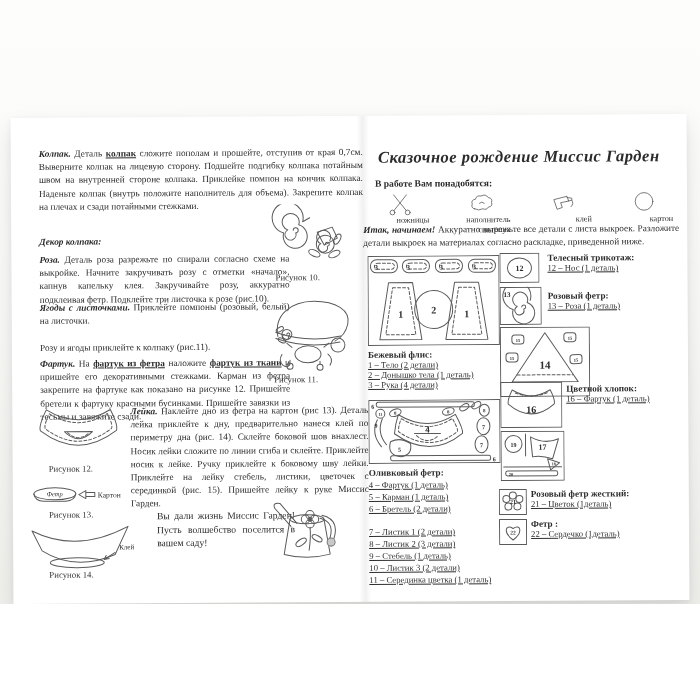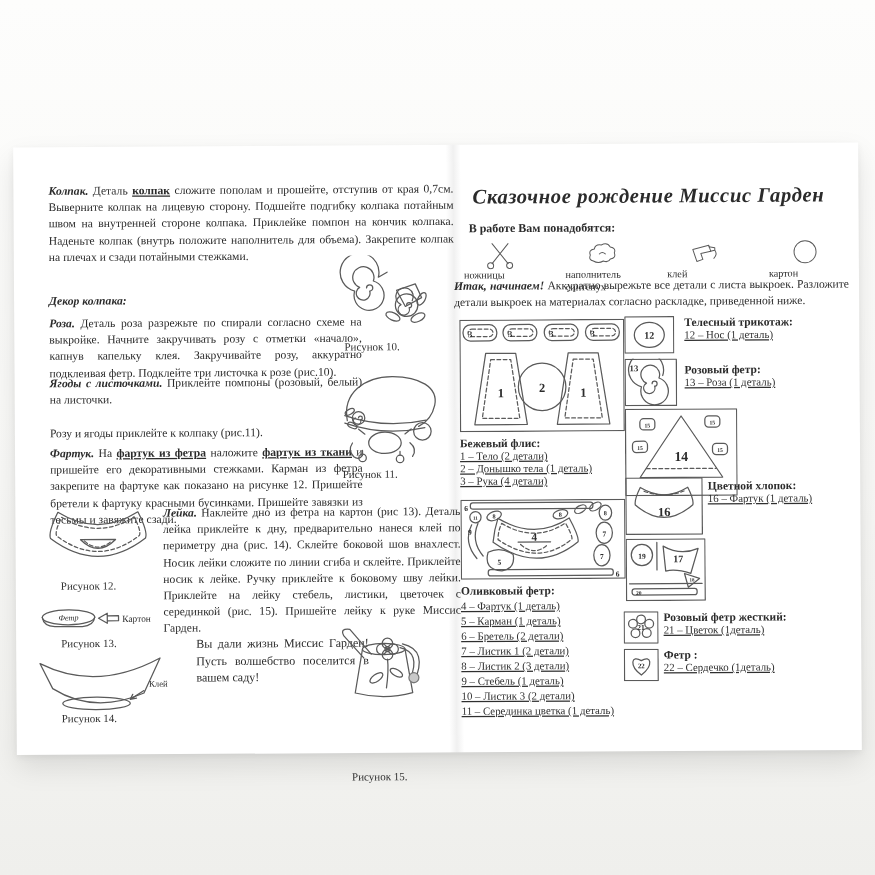--- a/index.html
+++ b/index.html
@@ -1,34 +1,34 @@
 <!DOCTYPE html>
 <html><head>
 <meta charset="utf-8">
 <style>
   html,body{margin:0;padding:0;}
-  .photo{position:relative;width:700px;height:700px;overflow:hidden;
+  .photo{position:relative;width:700px;height:604px;overflow:hidden;
     background:linear-gradient(180deg,#fdfdfc 0%,#f8f8f6 55%,#efefec 100%);
     font-family:"Liberation Serif",serif;color:#2b2b2b;}
   .doc{position:absolute;left:12px;top:116px;width:676px;height:486px;background:#fff;
     transform:rotate(-0.35deg);box-shadow:0 10px 22px rgba(0,0,0,0.10),0 2px 6px rgba(0,0,0,0.06);}
   .fold{position:absolute;left:346px;top:0;width:12px;height:100%;
     background:linear-gradient(90deg,rgba(0,0,0,0) 0%,rgba(0,0,0,0.06) 50%,rgba(0,0,0,0) 100%);}
   .abs{position:absolute;}
   .para{font-size:9.3px;line-height:1.42;text-align:justify;margin:0;}
   .h{font-style:italic;font-weight:bold;}
   .u{text-decoration:underline;font-weight:bold;}
   .cap{font-size:8.8px;color:#333;}
   .title{font-size:16.5px;font-style:italic;font-weight:bold;text-align:center;letter-spacing:0.5px;}
   .intro{font-size:9.6px;font-weight:bold;}
   .mat-head{font-size:9.2px;font-weight:bold;white-space:nowrap;}
   .mat-item{font-size:8.7px;text-decoration:underline;color:#2f2f2f;white-space:nowrap;}
   .mat-item.wrap{white-space:normal;line-height:1.35;}
   .tools{display:flex;justify-content:space-between;}
-  .tool{width:58px;text-align:left;}
+  .tool{width:58px;text-align:right;}
   .tool-l{font-size:8.2px;line-height:1.18;}
   svg{display:block;}
   svg *{stroke:#5a5a5a;fill:none;stroke-width:1;stroke-linecap:round;stroke-linejoin:round;}
   svg .num{fill:#2c2c2c;stroke:none;font-family:"Liberation Serif",serif;font-weight:bold;}
   svg .lbl{fill:#2c2c2c;stroke:none;font-family:"Liberation Serif",serif;}
   svg .dsh{stroke-dasharray:3 2;}
   svg .fillg{fill:#c9c9c9;stroke:#777;}
 </style>
 </head>
 <body>
@@ -231,21 +231,21 @@
         <text class="num" x="113" y="48" font-size="6" text-anchor="middle">7</text>
     <rect x="22" y="56" width="100" height="5" rx="2"></rect>
     <text class="num" x="124" y="62" font-size="6">6</text>
   </svg>
 
   <div class="abs" style="left:356px;top:352px;">
     <div class="mat-head">Оливковый фетр:</div>
     <div class="mat-item" style="margin-top:2px;">4 – Фартук (1 деталь)</div>
     <div class="mat-item" style="margin-top:2px;">5 – Карман (1 деталь)</div>
     <div class="mat-item" style="margin-top:2px;">6 – Бретель (2 детали)</div>
-    <div class="mat-item" style="margin-top:2px;">7 – Листик 1 (2 детали)</div>
+    <div class="mat-item" style="margin-top:13px;">7 – Листик 1 (2 детали)</div>
     <div class="mat-item" style="margin-top:2px;">8 – Листик 2 (3 детали)</div>
     <div class="mat-item" style="margin-top:2px;">9 – Стебель (1 деталь)</div>
     <div class="mat-item" style="margin-top:2px;">10 – Листик 3 (2 детали)</div>
     <div class="mat-item" style="margin-top:2px;">11 – Серединка цветка (1 деталь)</div>
   </div>
 
   <svg class="abs" style="left:488px;top:138px;" width="40" height="30" viewBox="0 0 40 30">
     <rect x="0.5" y="0.5" width="39" height="29"></rect>
     <ellipse cx="20" cy="15" rx="12" ry="10"></ellipse>
     <text class="num" x="20" y="18" font-size="8" text-anchor="middle">12</text>

